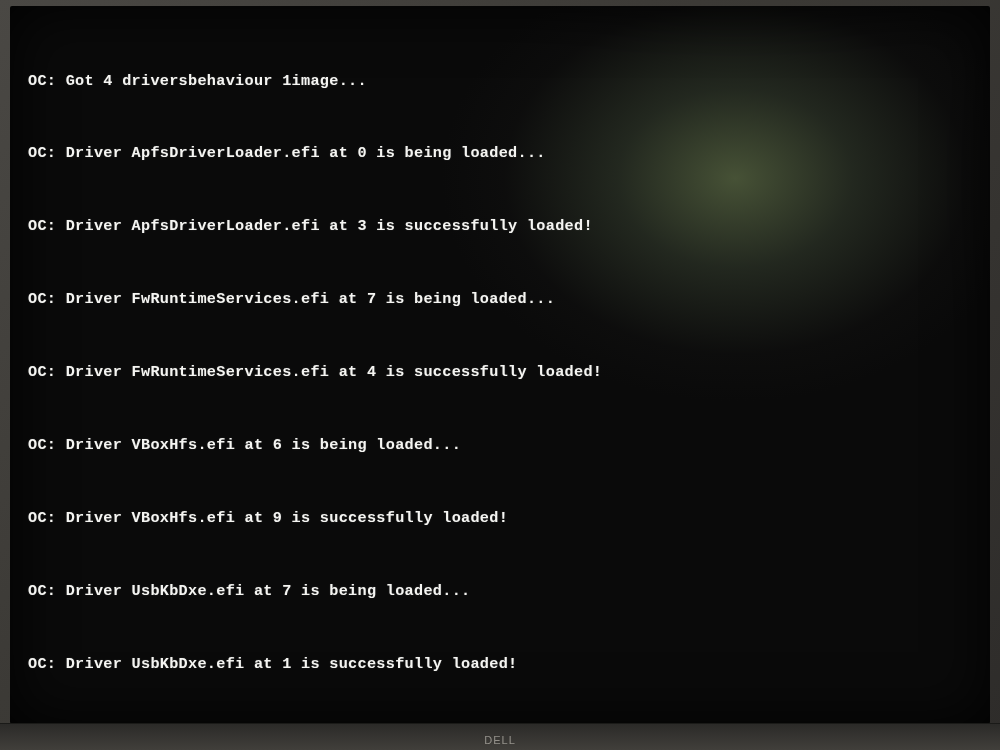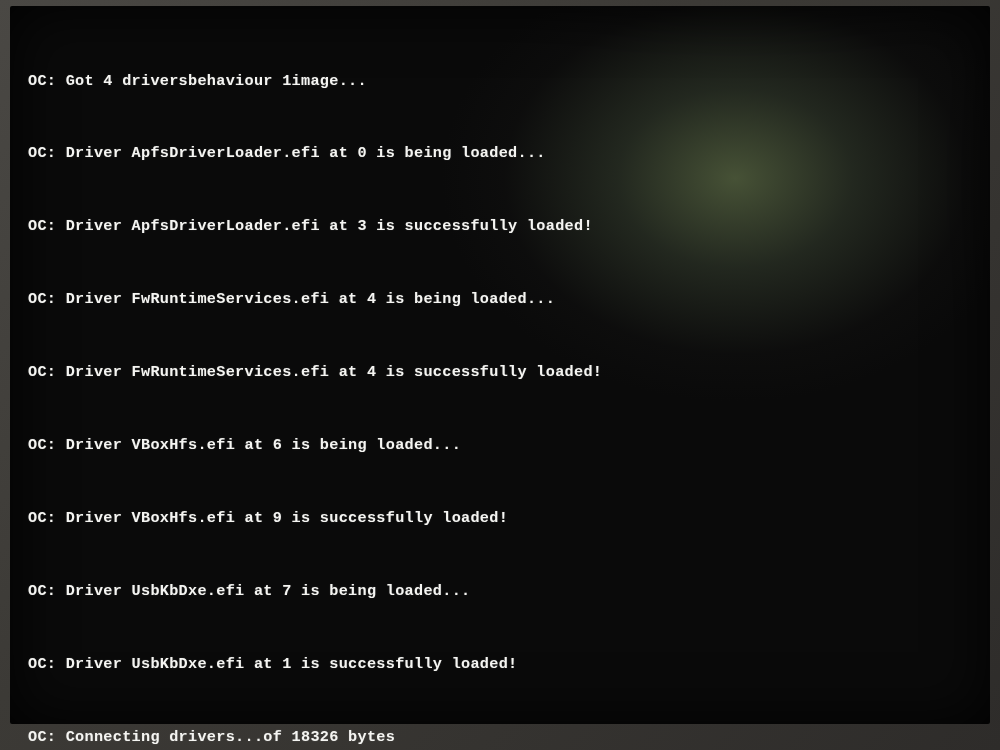--- a/index.html
+++ b/index.html
@@ -67,21 +67,21 @@
 </style>
 </head>
 <body>
 
 <div class="monitor">
   <div class="screen">
     <div class="console">
       <span class="line">OC: Got 4 driversbehaviour 1image...</span>
       <span class="line">OC: Driver ApfsDriverLoader.efi at 0 is being loaded...</span>
       <span class="line">OC: Driver ApfsDriverLoader.efi at 3 is successfully loaded!</span>
-      <span class="line">OC: Driver FwRuntimeServices.efi at 4 is being loaded...</span>
+      <span class="line">OC: Driver FwRuntimeServices.efi at 7 is being loaded...</span>
       <span class="line">OC: Driver FwRuntimeServices.efi at 4 is successfully loaded!</span>
       <span class="line">OC: Driver VBoxHfs.efi at 6 is being loaded...</span>
       <span class="line">OC: Driver VBoxHfs.efi at 9 is successfully loaded!</span>
       <span class="line">OC: Driver UsbKbDxe.efi at 7 is being loaded...</span>
       <span class="line">OC: Driver UsbKbDxe.efi at 1 is successfully loaded!</span>
       <span class="line">OC: Connecting drivers...of 18326 bytes</span>
       
       
       
       
@@ -95,13 +95,16 @@
       
       
       
       
       
       
       
       
     </div>
   </div>
+  <div class="bezel-bottom">
+    <div class="logo">DELL</div>
+  </div>
 </div>
 
 </body></html>

